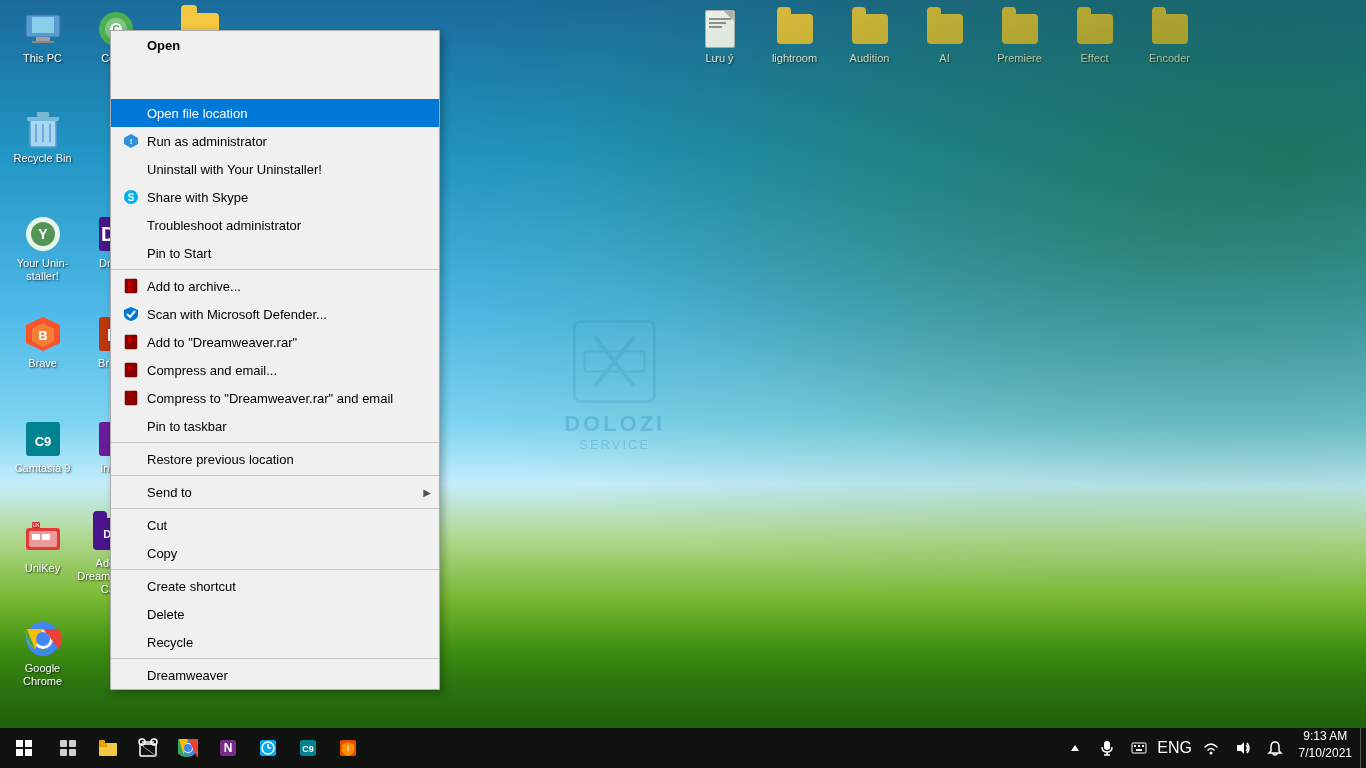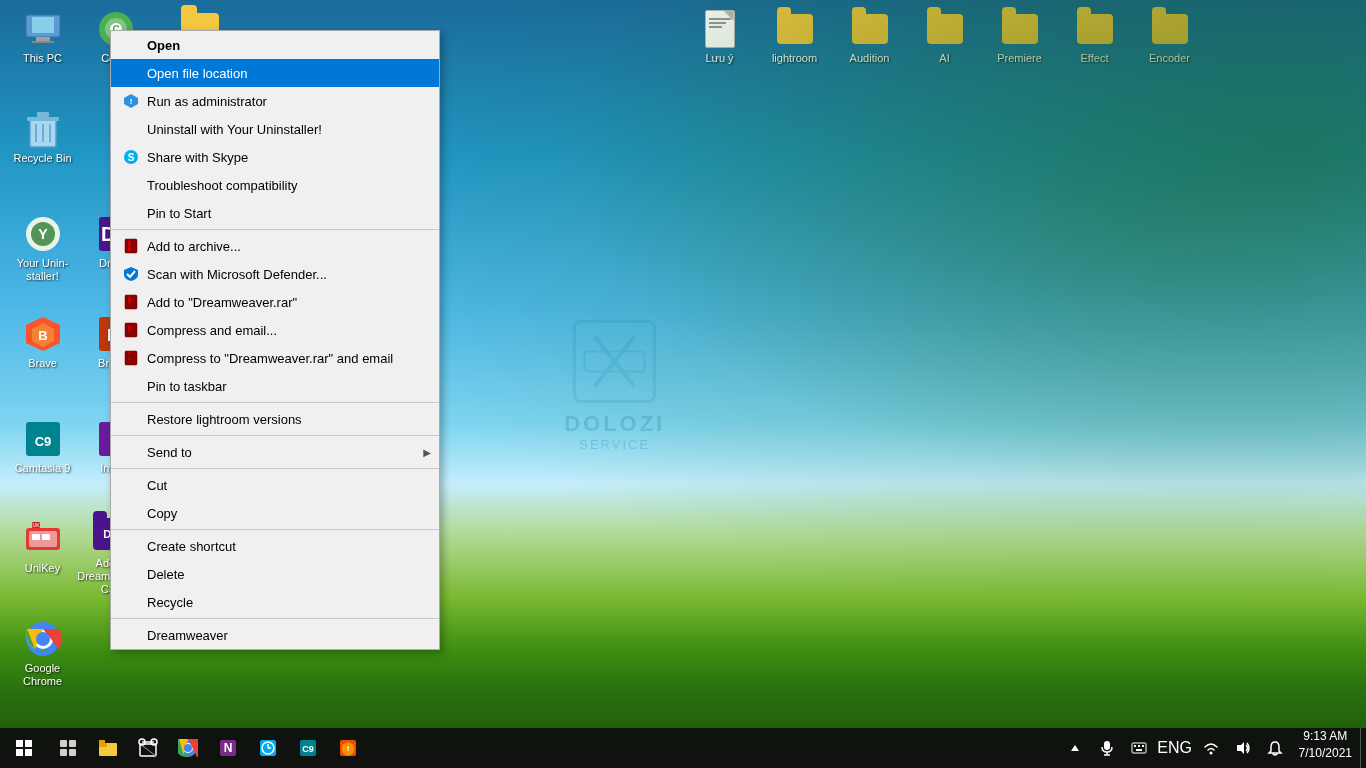--- a/index.html
+++ b/index.html
@@ -158,20 +158,21 @@
       align-items: center;
       padding: 5px 16px 5px 36px;
       cursor: pointer;
       position: relative;
       color: #000;
       min-height: 28px;
     }
     .ctx-item:hover, .ctx-item.highlighted {
       background: #0078d7;
       color: white;
+      margin-top: 40px;
     }
     .ctx-item.highlighted .ctx-icon {
       filter: brightness(10);
     }
     .ctx-item .ctx-icon {
       position: absolute;
       left: 10px;
       width: 20px;
       height: 20px;
       display: flex;
@@ -530,21 +531,21 @@
         <svg width="16" height="16" viewBox="0 0 16 16">
           <circle cx="8" cy="8" r="7" fill="#00aff0"></circle>
           <text x="8" y="12" text-anchor="middle" font-size="10" fill="white" font-weight="bold">S</text>
         </svg>
       </span>
       <span class="ctx-item-text">Share with Skype</span>
     </div>
 
     <div class="ctx-item">
       <span class="ctx-icon"></span>
-      <span class="ctx-item-text">Troubleshoot compatibility</span>
+      <span class="ctx-item-text">Troubleshoot administrator</span>
     </div>
 
     <div class="ctx-item">
       <span class="ctx-icon"></span>
       <span class="ctx-item-text">Pin to Start</span>
     </div>
 
     <div class="ctx-separator"></div>
 
     <div class="ctx-item">
@@ -606,21 +607,21 @@
 
     <div class="ctx-item">
       <span class="ctx-icon"></span>
       <span class="ctx-item-text">Pin to taskbar</span>
     </div>
 
     <div class="ctx-separator"></div>
 
     <div class="ctx-item">
       <span class="ctx-icon"></span>
-      <span class="ctx-item-text">Restore lightroom versions</span>
+      <span class="ctx-item-text">Restore previous location</span>
     </div>
 
     <div class="ctx-separator"></div>
 
     <div class="ctx-item">
       <span class="ctx-icon"></span>
       <span class="ctx-item-text">Send to</span>
       <span class="ctx-arrow">▶</span>
     </div>
 

